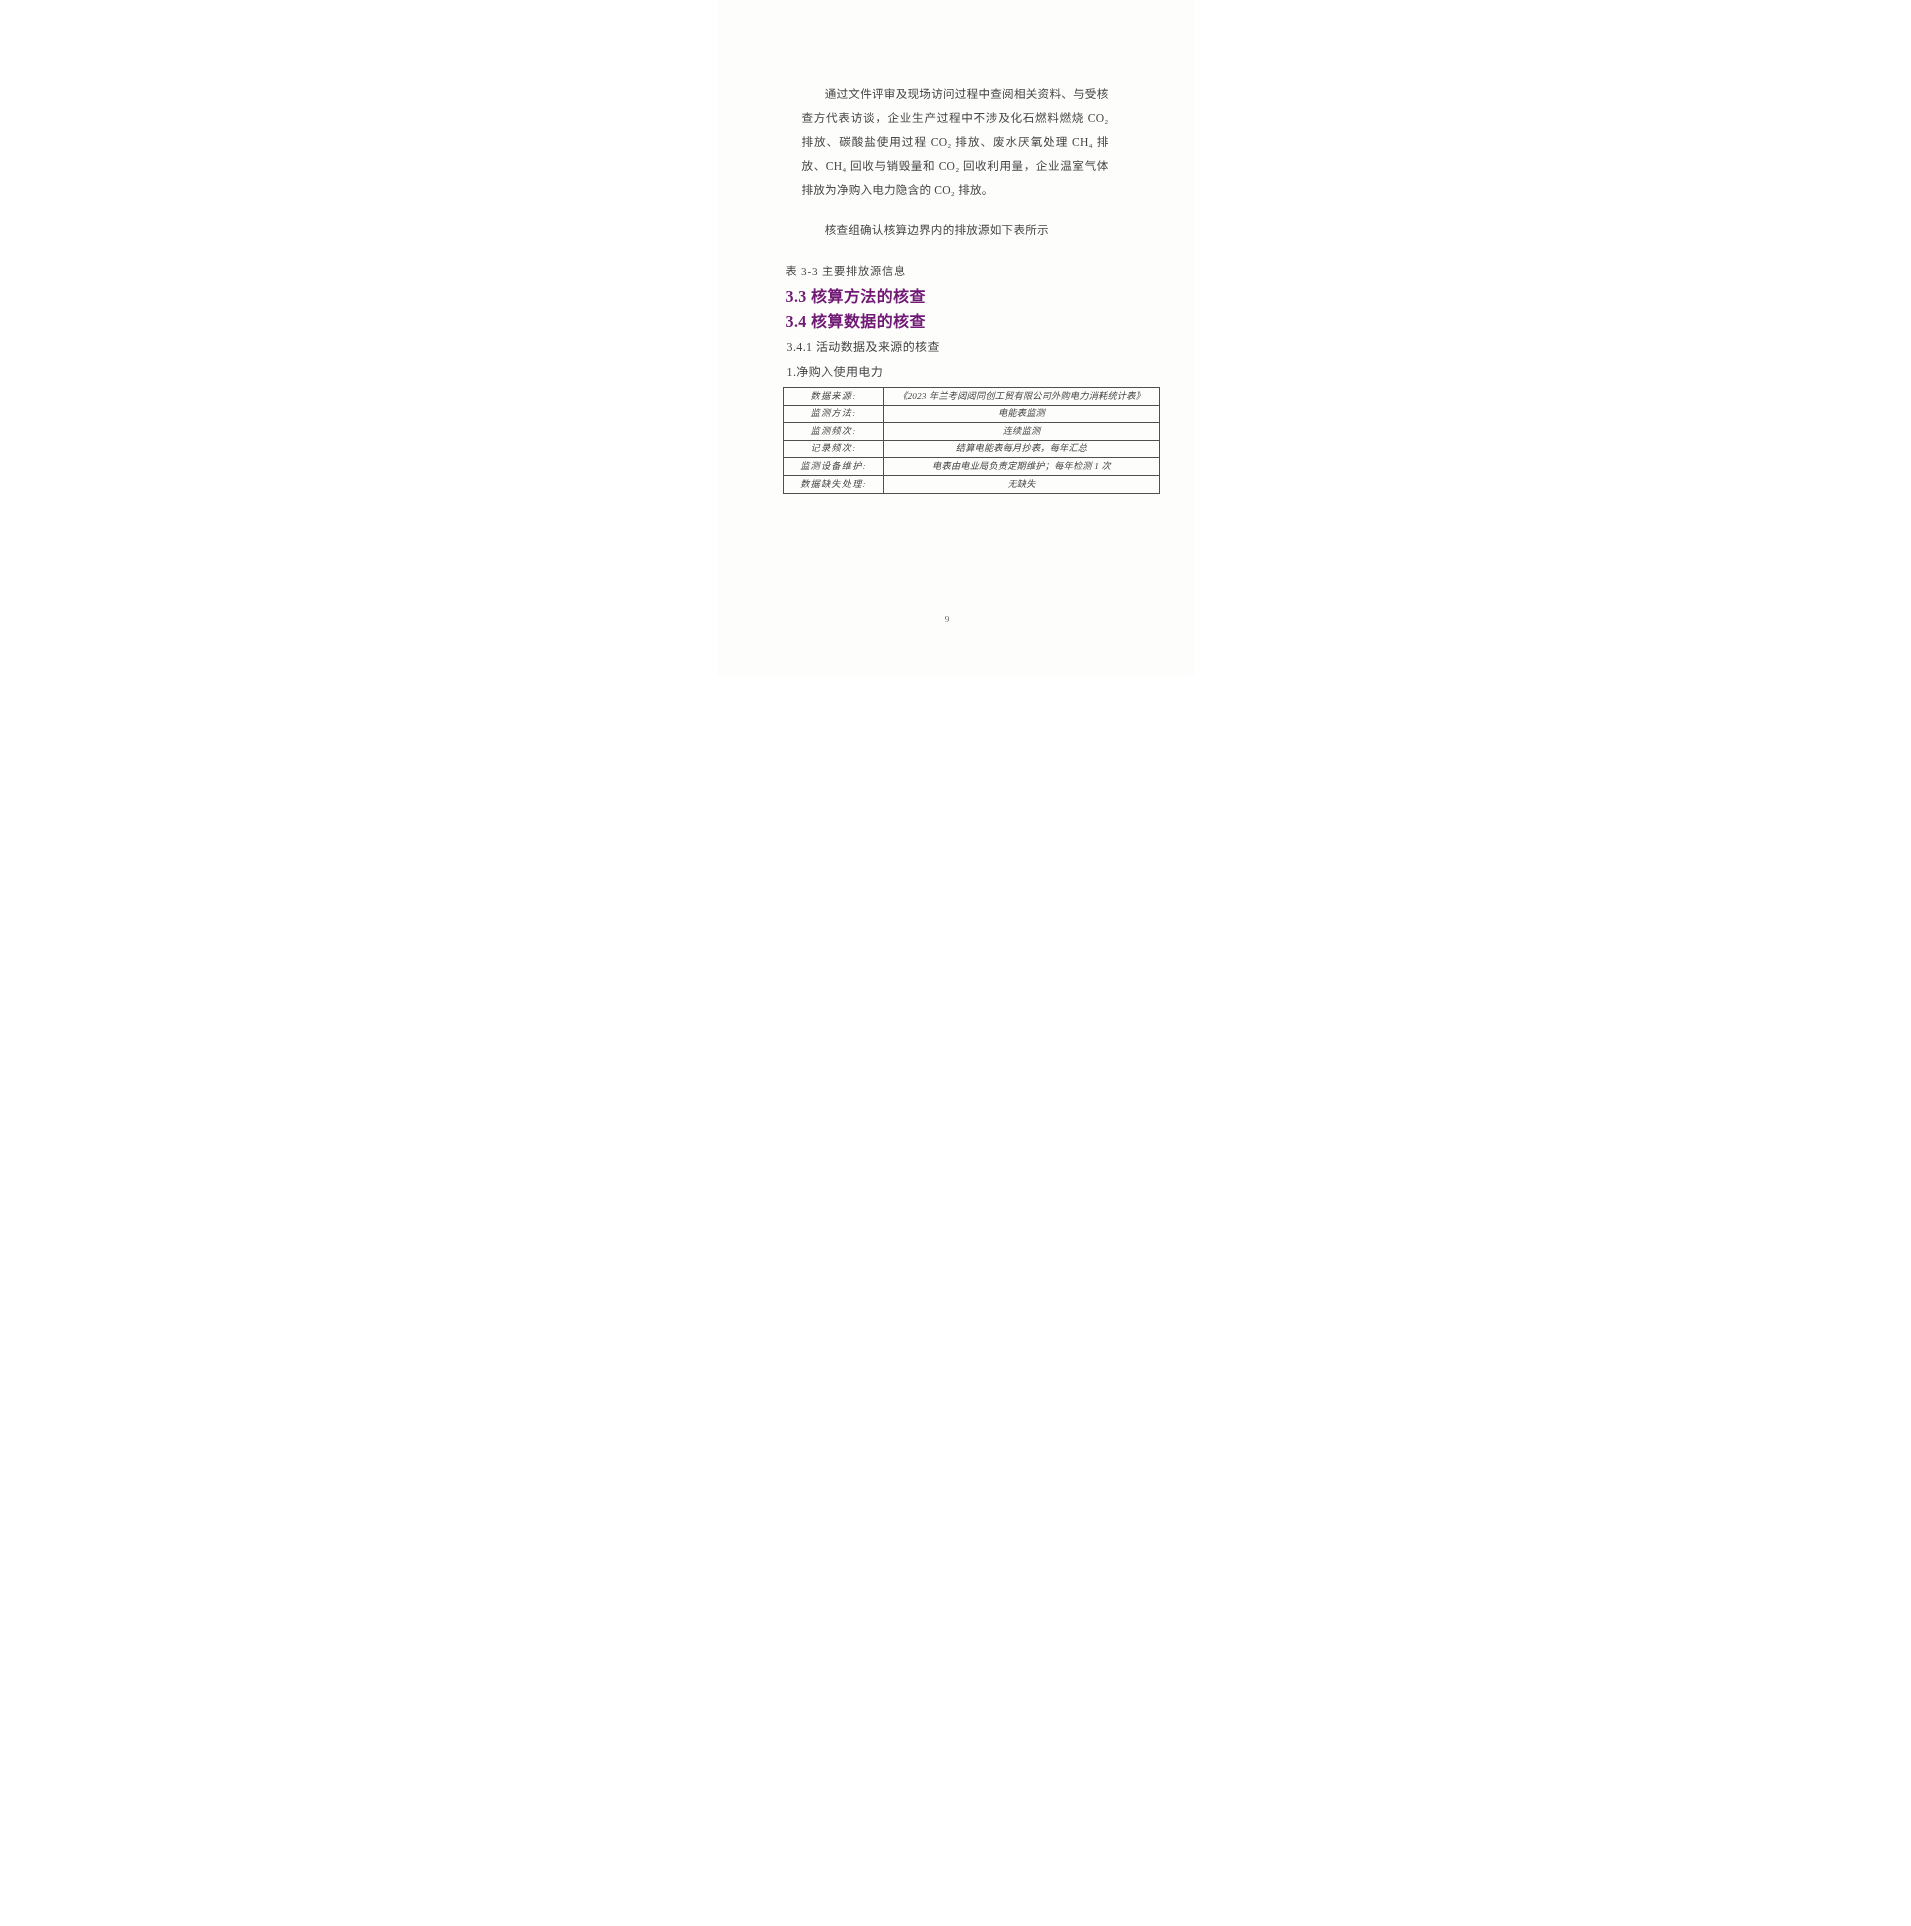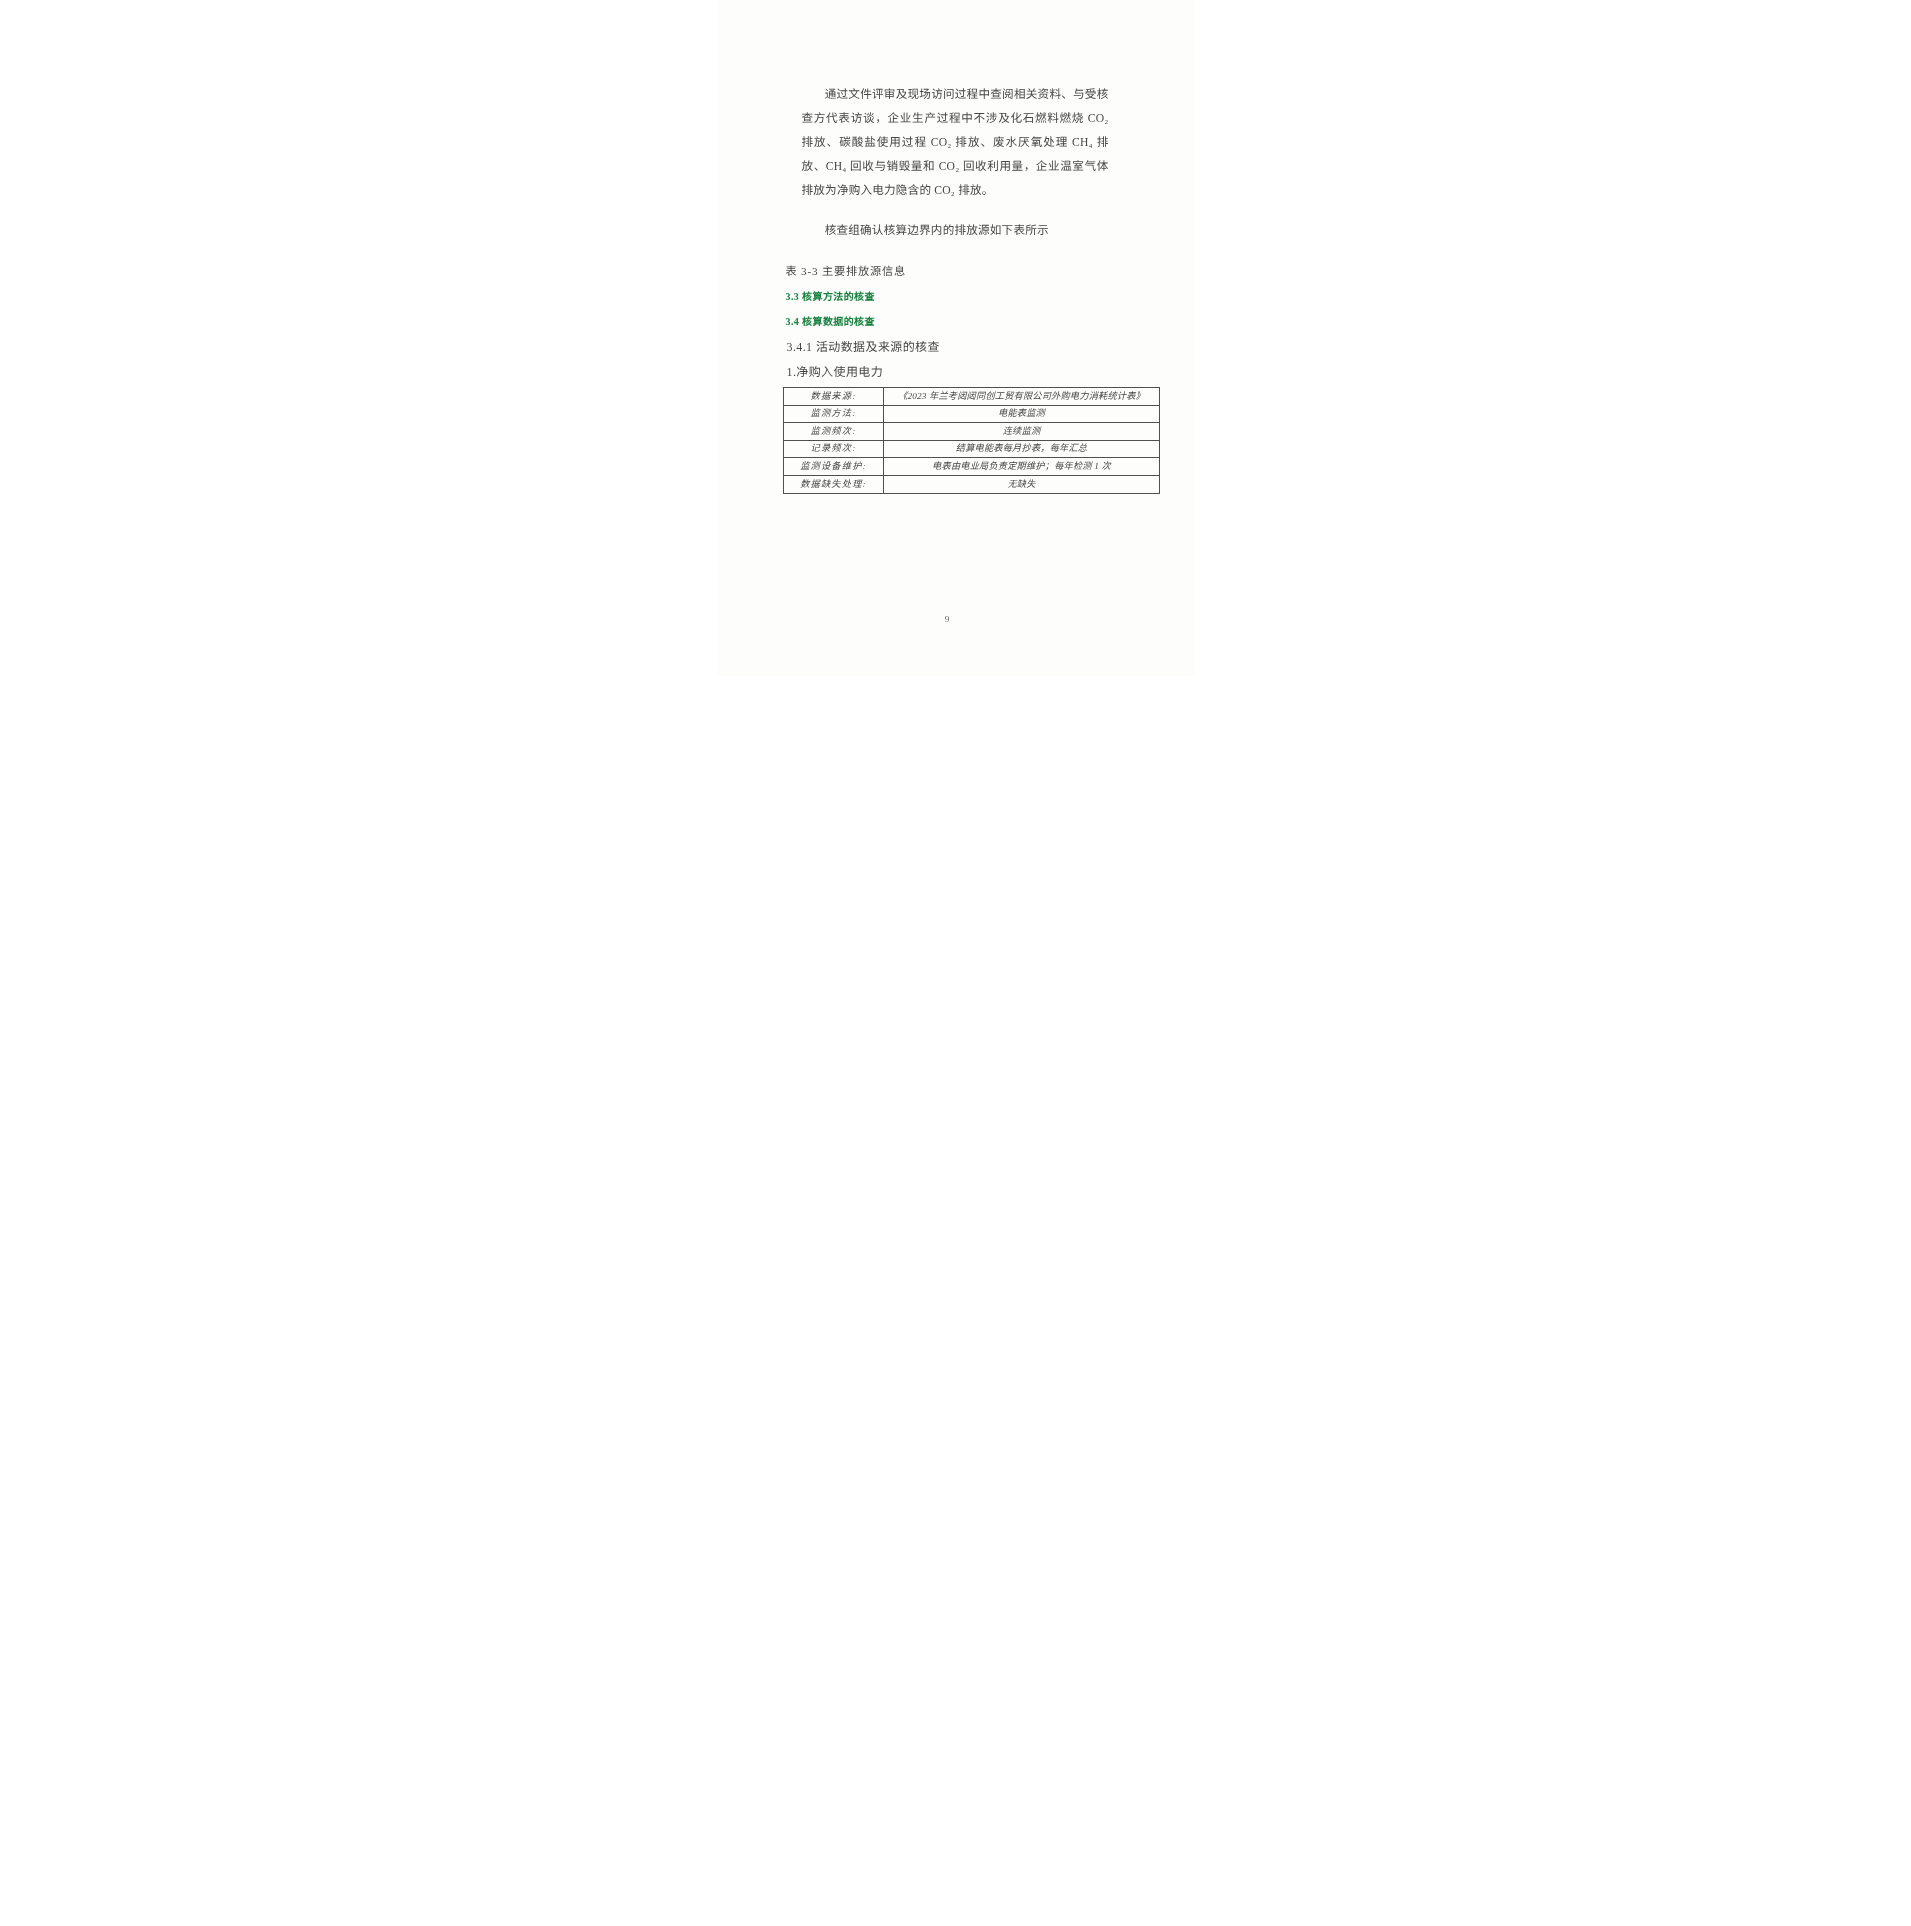--- a/index.html
+++ b/index.html
@@ -61,24 +61,24 @@
     border: 0.4px solid #4f4f4f;
     border-bottom: 1.2px solid #4f4f4f;
     text-align: center;
     line-height: 14.6px;
     padding: 0.8px 5.4px;
     letter-spacing: 0.4px;
   }
 
   h2.section {
     margin: 1.5px 0 0 0;
-    font-size: 10px;
+    font-size: 16px;
     line-height: 24px;
     font-weight: bold;
-    color: #15803d;
+    color: #701a75;
     letter-spacing: 0.4px;
   }
   h3.subsection {
     margin: 1px;
     font-size: 12px;
     line-height: 24px;
     font-weight: normal;
     letter-spacing: 0.4px;
   }
 

